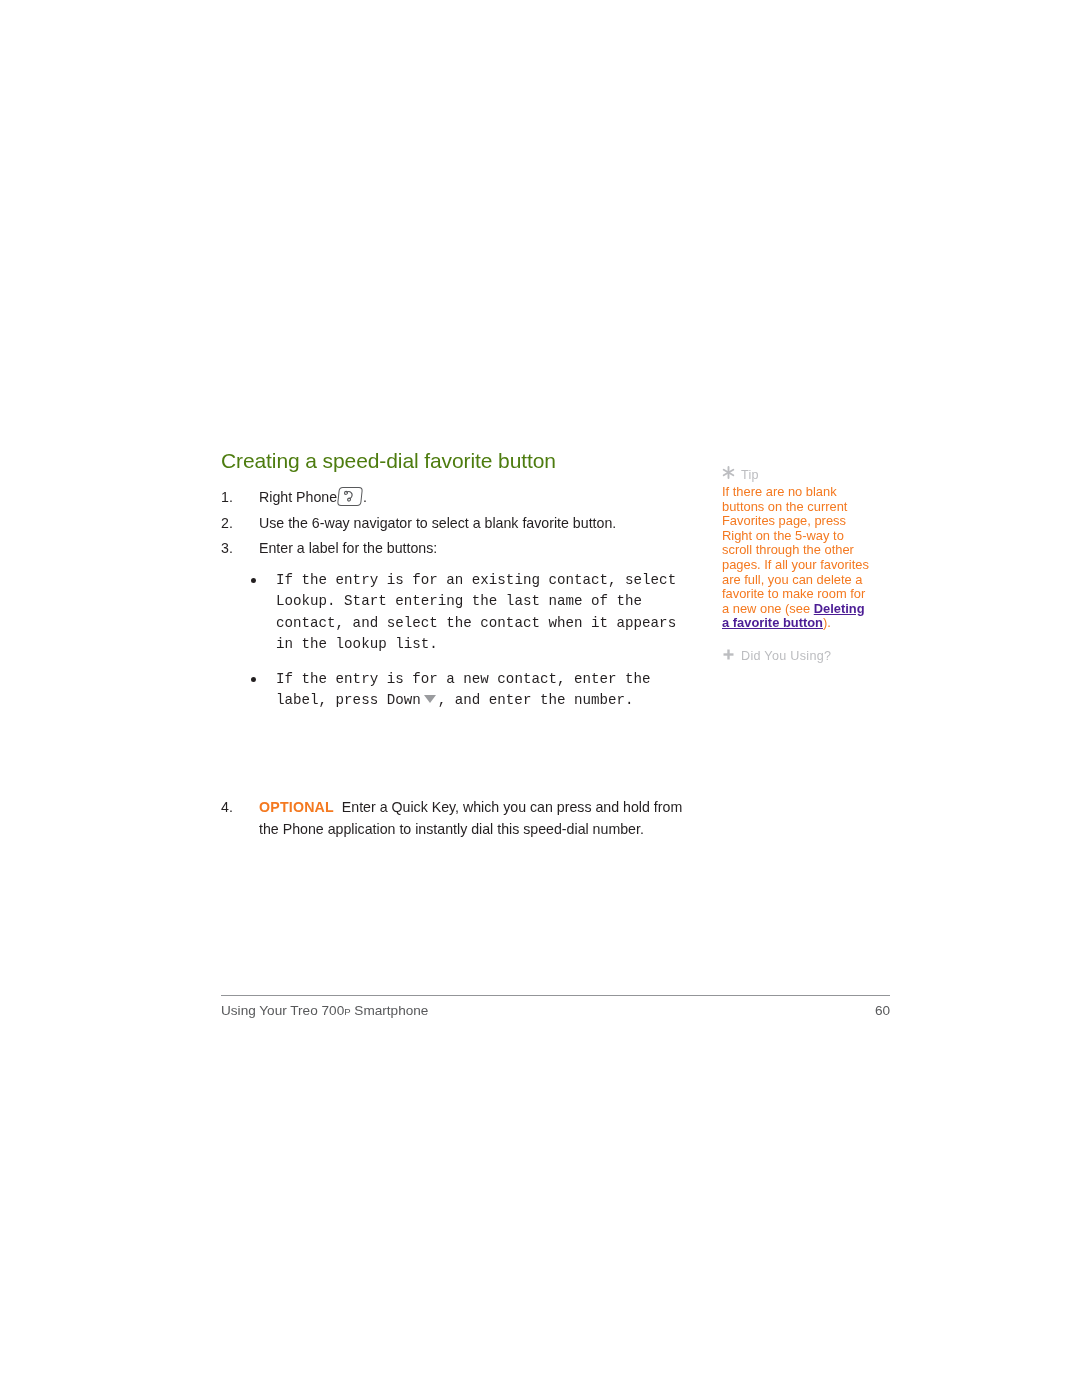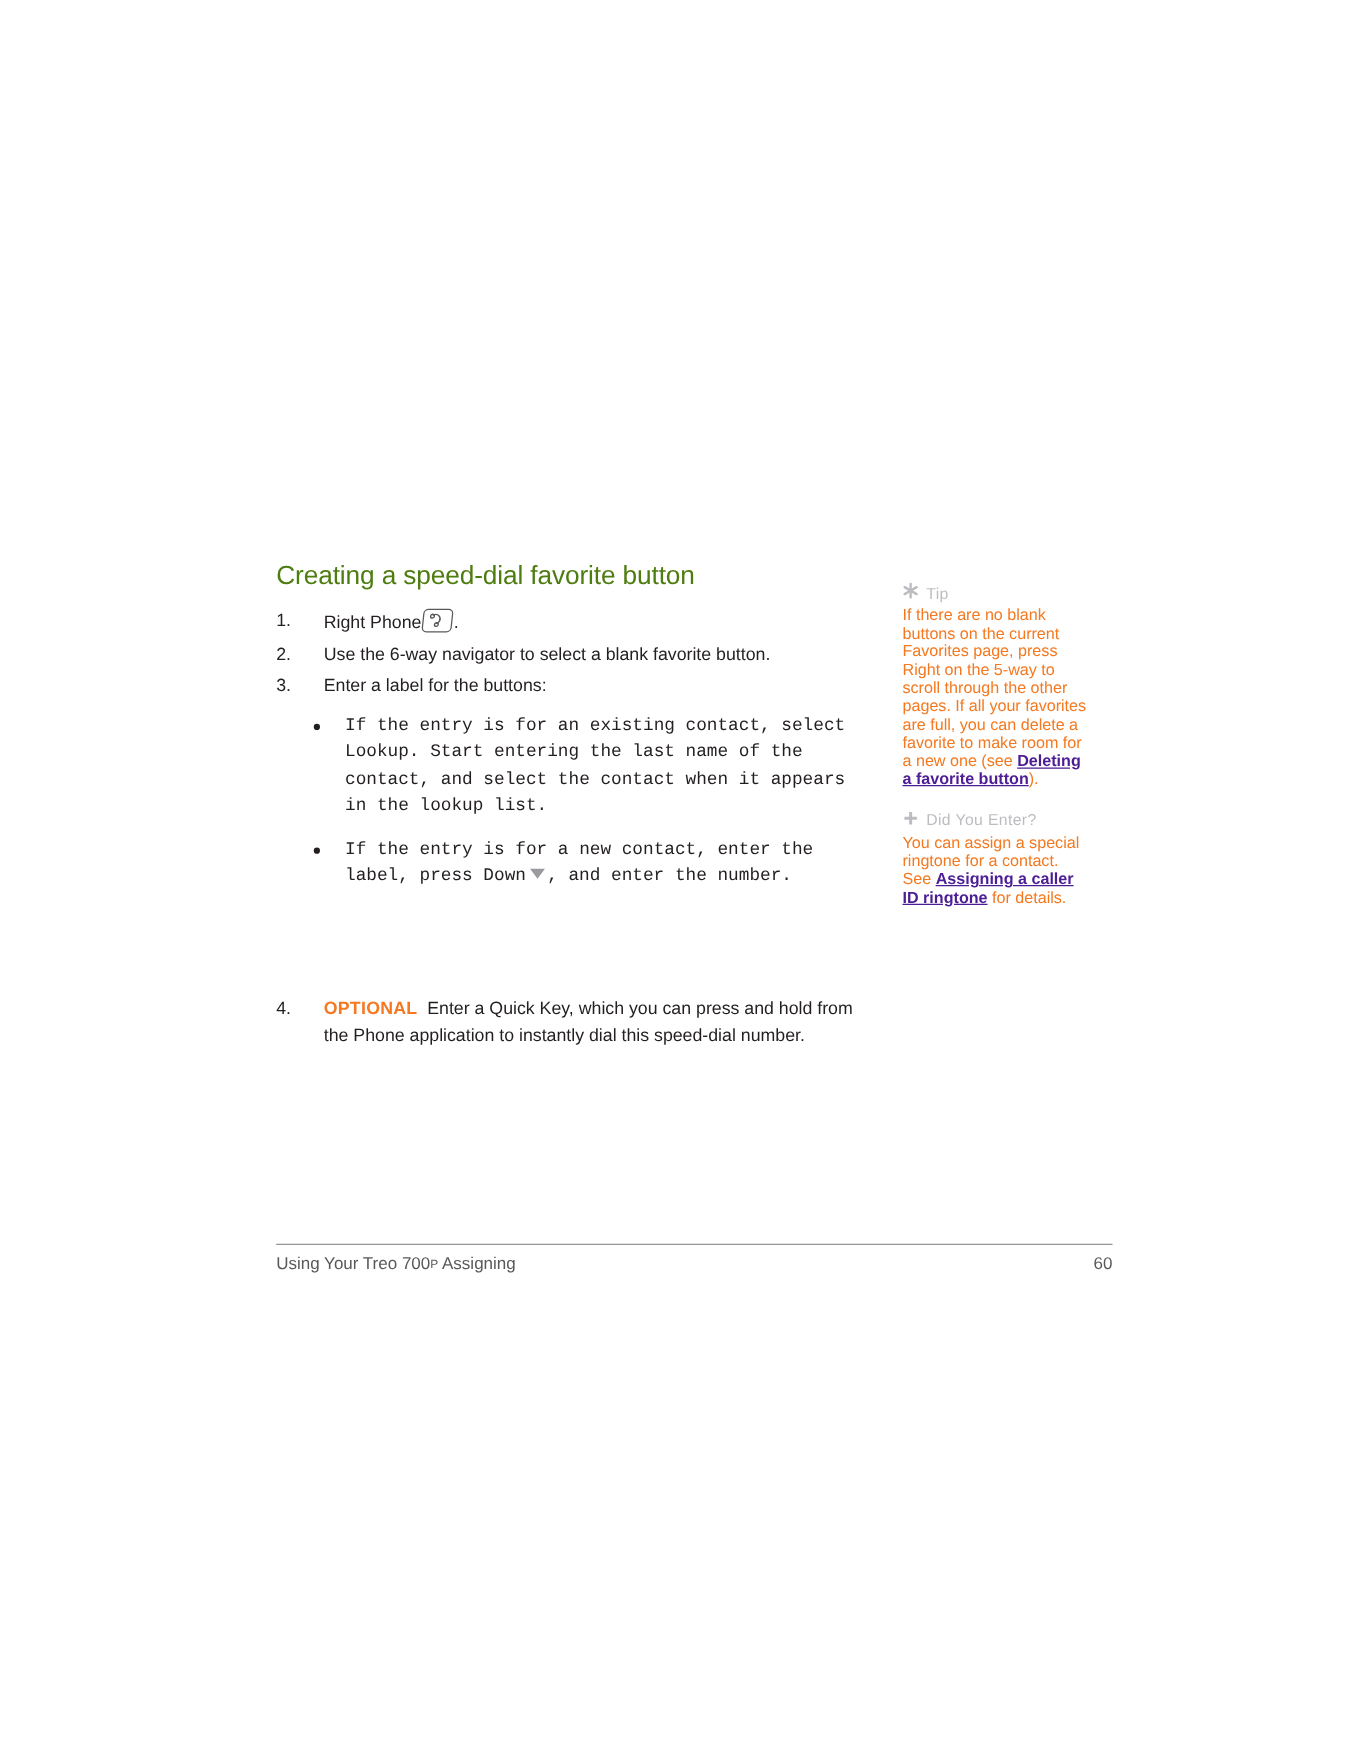--- a/index.html
+++ b/index.html
@@ -249,25 +249,24 @@
     <div class="sidebar-block-2">
       <div class="side-head">
         <span>
           <svg width="13" height="13" viewBox="0 0 13 13">
             <g stroke="#bcbdc0" stroke-width="2.4" stroke-linecap="butt">
               <line x1="6.5" y1="1.5" x2="6.5" y2="11.5"></line>
               <line x1="1.5" y1="6.5" x2="11.5" y2="6.5"></line>
             </g>
           </svg>
         </span>
-        <span class="side-head-label">Did You Enter?</span>
-      </div>
-      <p class="side-body"><span>You can assign a special ringtone for a contact. See </span><a class="side-link" href="#">Assigning a caller ID ringtone</a><span> for details.</span></p>
+        <span class="side-head-label">Did You Using?</span>
+      </div>
     </div>
 
   </div>
 
   <div class="footer">
-    <div><span>Using Your Treo 700</span><span class="small-p">P</span><span> Assigning</span></div>
+    <div><span>Using Your Treo 700</span><span class="small-p">P</span><span> Smartphone</span></div>
     <div>60</div>
   </div>
 
 </div>
 
 </body></html>

